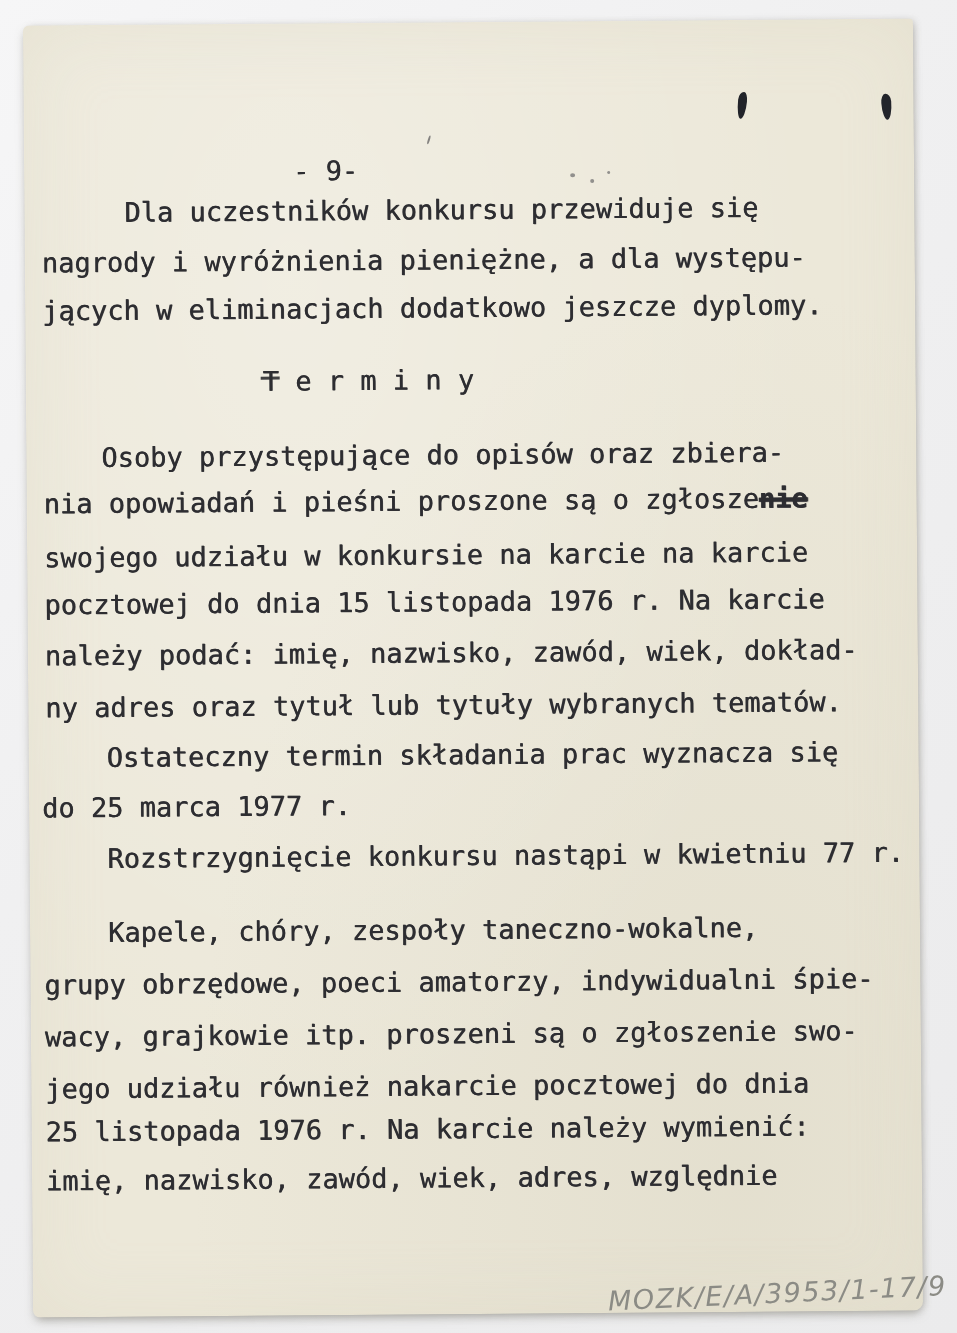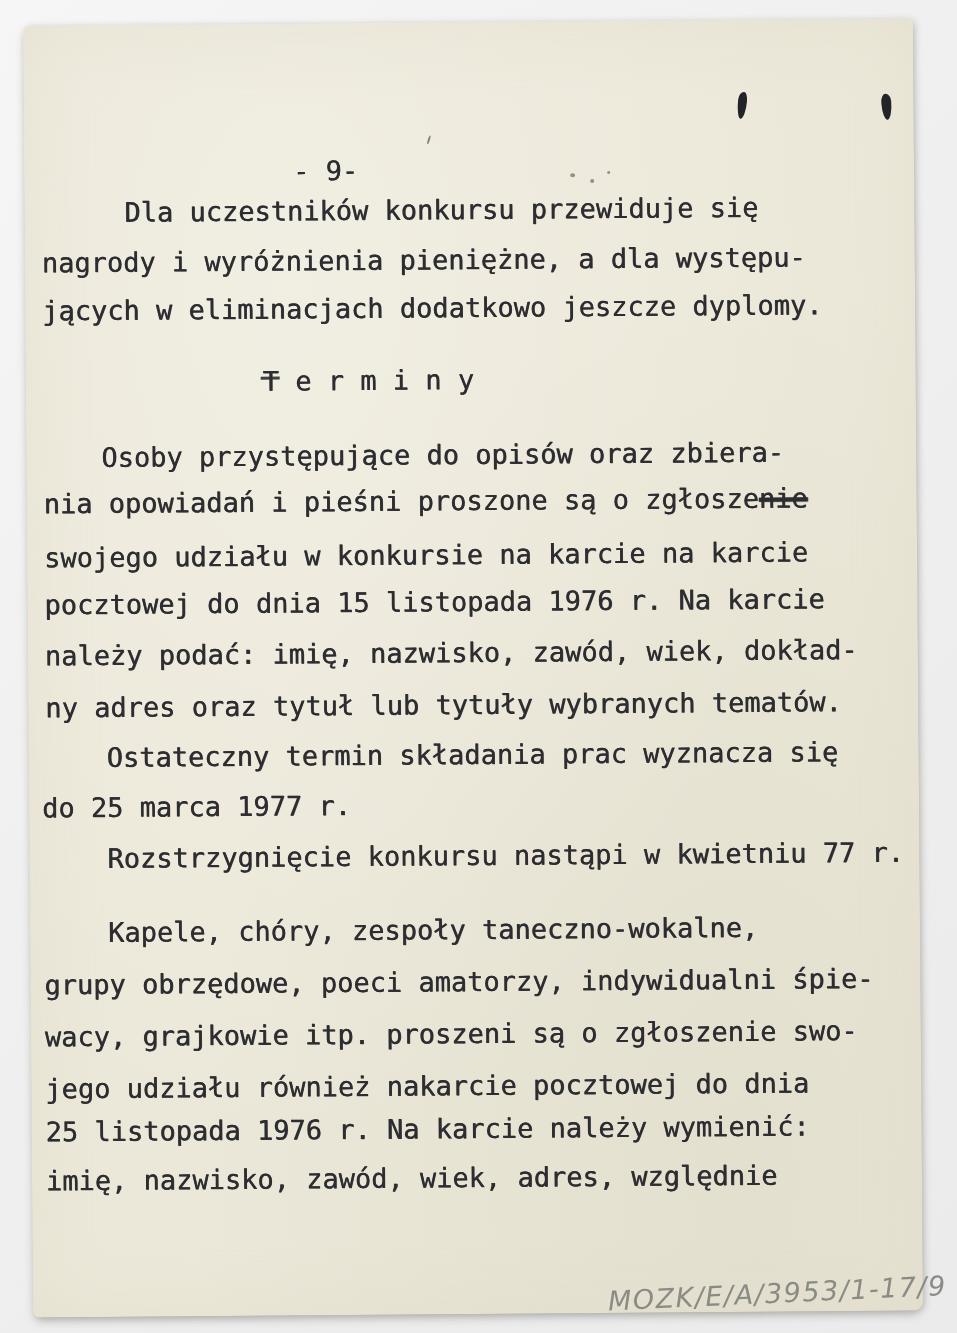--- a/index.html
+++ b/index.html
@@ -33,21 +33,21 @@
     letter-spacing:0px;
     text-shadow:0.4px 0.2px 0.4px rgba(43,43,48,0.85), -0.2px 0 0.3px rgba(43,43,48,0.4);
   }
   .heading{ }
   .overstruck{position:relative;display:inline-block;}
   .overstruck::after{
     content:"";position:absolute;left:-2px;right:-1px;top:10px;height:3px;
     background:currentColor;opacity:0.9;
   }
   .strike{
-    font-weight:normal;
+    font-weight:bold;
     text-decoration:line-through;
     text-decoration-thickness:4px;
   }
   .pencil{
     position:absolute;
     left:575px;top:1258px;
     font-family:"DejaVu Sans", sans-serif;
     font-style:italic;
     font-size:27px;
     letter-spacing:1.5px;

